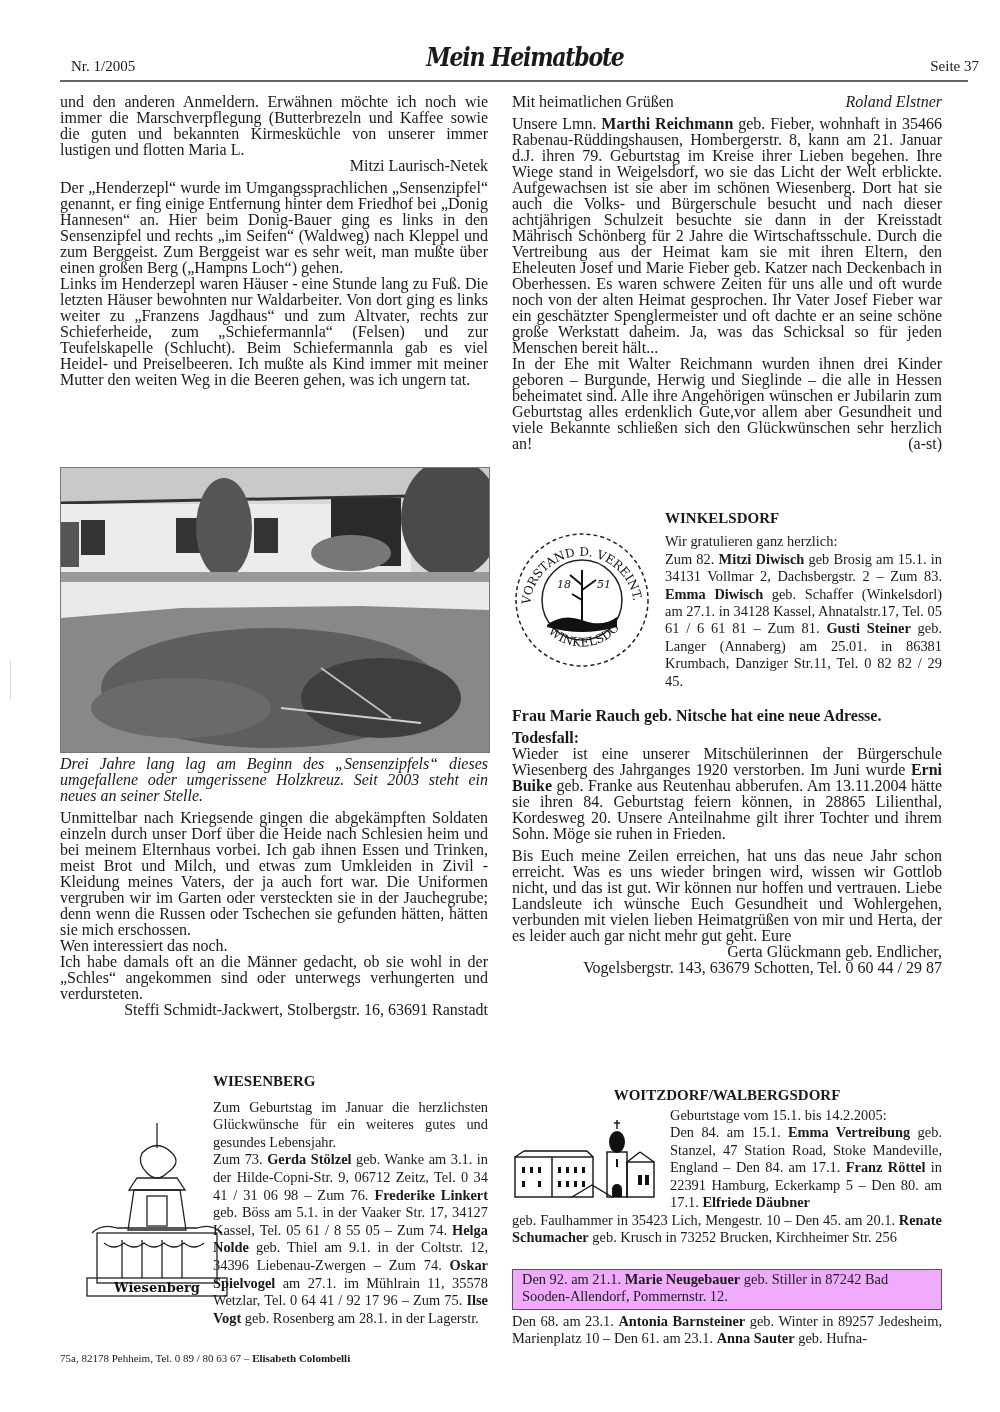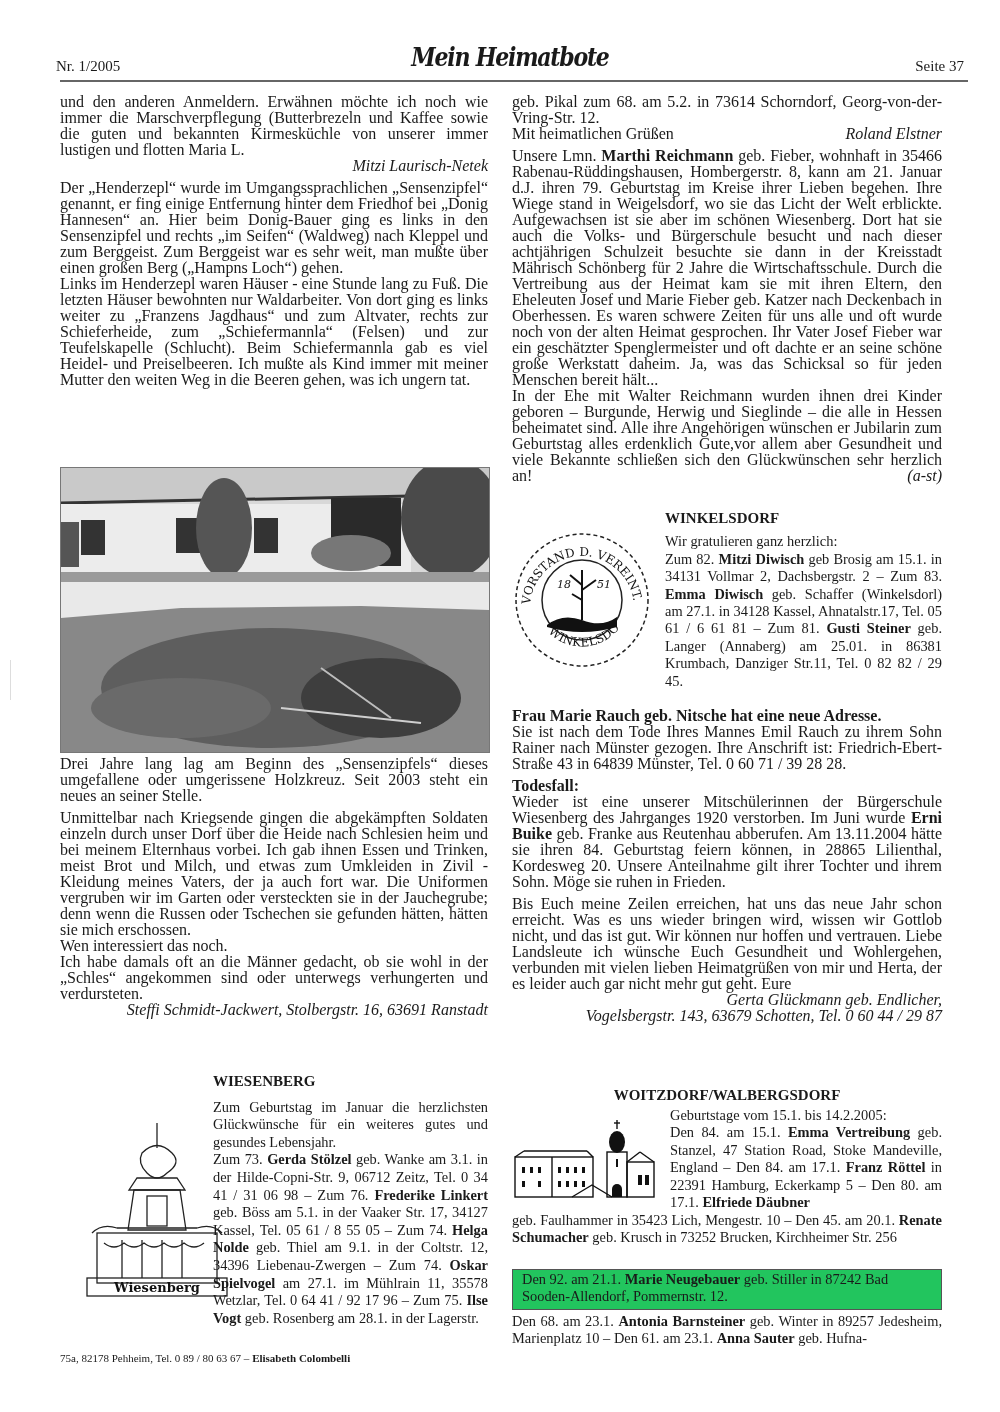--- a/index.html
+++ b/index.html
@@ -1,56 +1,56 @@
 <!DOCTYPE html>
 <html><head>
 <meta charset="utf-8">
 <style>
   html, body { margin: 0; padding: 0; background: #ffffff; }
   body { width: 1000px; height: 1412px; position: relative; overflow: hidden;
          font-family: "Liberation Serif", "DejaVu Serif", serif; color: #1a1a1a; }
-  .header { position: absolute; left: 56px; top: 40px; width: 908px; height: 40px; text-align: right; }
+  .header { position: absolute; left: 71px; top: 40px; width: 908px; height: 40px; text-align: right; }
   .hdr-left { position: absolute; left: 0; top: 18px; font-size: 15px; }
   .hdr-right { position: absolute; right: 0; top: 18px; font-size: 15px; }
   .hdr-title { position: absolute; left: 50%; transform: translateX(-50%); top: 2px;
                font-family: "DejaVu Serif", serif; font-weight: bold; font-style: italic;
                font-size: 26px; letter-spacing: -1.5px; transform: translateX(-50%) scaleX(0.85); }
   .hdr-rule { position: absolute; left: 60px; top: 80px; width: 908px; height: 2px; background: #666; }
 
   .col { position: absolute; font-size: 16px; line-height: 16px; text-align: justify; hyphens: manual; }
   .col-left { left: 60px; top: 94px; width: 428px; }
   .col-right { left: 512px; top: 94px; width: 430px; }
   p { margin: 0; }
   .gap { margin-top: 6px; }
-  .sig { text-align: right; font-style: italic; }
+  .sig { text-align: right; }
   .sig-row { display: flex; justify-content: space-between; }
   .sig-row .sig { font-style: italic; }
   b { font-weight: bold; }
-  .caption { }
+  .caption { font-style: italic; }
 
   .photo { position: absolute; left: 60px; top: 467px; width: 428px; height: 284px;
            border: 1px solid #777; overflow: hidden; background: #cfcfcf; }
 
   .section-head { font-weight: bold; font-size: 15px; text-align: left; }
 
   .wiesenberg { position: absolute; left: 60px; top: 1073px; width: 428px; }
   .wb-logo { position: absolute; left: 22px; top: 45px; width: 150px; height: 180px; }
   .wb-text { position: absolute; left: 153px; top: 0; width: 275px; font-size: 14.4px; line-height: 17.6px; text-align: justify; }
   .wb-last { position: absolute; left: 0; top: 277px; width: 428px; font-size: 11px; line-height: 17.6px; text-align: justify; }
 
   .winkelsdorf { position: absolute; left: 512px; top: 510px; width: 430px; height: 190px; }
   .wk-seal { position: absolute; left: 0px; top: 20px; width: 140px; height: 140px; }
   .wk-text { position: absolute; left: 153px; top: 0; width: 277px; font-size: 14.4px; line-height: 17.4px; text-align: justify; }
 
   .woitz { position: absolute; left: 512px; top: 1087px; width: 430px; }
   .wz-logo { position: absolute; left: 0; top: 30px; width: 145px; height: 85px; }
   .wz-text { position: absolute; left: 158px; top: 20px; width: 272px; font-size: 14.4px; line-height: 17.4px; text-align: justify; }
   .wz-rest { position: absolute; left: 0; top: 125px; width: 430px; font-size: 14.4px; line-height: 17.4px; text-align: justify; }
   .boxed { position: absolute; left: 0; top: 182px; width: 410px; padding: 1px 9px 3px 9px;
-           background: #22c55e; border: 1px solid #555; font-size: 14.4px; line-height: 17.4px; }
+           background: #f0abfc; border: 1px solid #555; font-size: 14.4px; line-height: 17.4px; }
   .wz-end { position: absolute; left: 0; top: 226px; width: 430px; font-size: 14.4px; line-height: 17.4px; text-align: justify; }
 
   .scan-mark { position: absolute; left: 10px; top: 660px; width: 1px; height: 40px; background: #ddd; }
 </style>
 </head>
 <body>
 
 <div class="header">
   <span class="hdr-left">Nr. 1/2005</span>
   <span class="hdr-title">Mein Heimatbote</span>
@@ -127,21 +127,20 @@
   </div>
   <div class="wb-text">
     <p class="section-head" style="margin-left:0">WIESENBERG</p>
     <p style="margin-top:8px">Zum Geburtstag im Januar die herzlichsten Glückwünsche für ein weiteres gutes und gesundes Lebensjahr.</p>
     <p><span>Zum 73. </span><b>Gerda Stölzel</b><span> geb. Wanke am 3.1. in der Hilde-Copni-Str. 9, 06712 Zeitz, Tel. 0 34 41 / 31 06 98 – Zum 76. </span><b>Frederike Linkert</b><span> geb. Böss am 5.1. in der Vaaker Str. 17, 34127 Kassel, Tel. 05 61 / 8 55 05 – Zum 74. </span><b>Helga Nolde</b><span> geb. Thiel am 9.1. in der Coltstr. 12, 34396 Liebenau-Zwergen – Zum 74. </span><b>Oskar Spielvogel</b><span> am 27.1. im Mühlrain 11, 35578 Wetzlar, Tel. 0 64 41 / 92 17 96 – Zum 75. </span><b>Ilse Vogt</b><span> geb. Rosenberg am 28.1. in der Lagerstr.</span></p>
   </div>
   <p class="wb-last"><span>75a, 82178 Pehheim, Tel. 0 89 / 80 63 67 – </span><b>Elisabeth Colombelli</b></p>
 </div>
 
 <div class="col col-right">
-  <p>geb. Pikal zum 68. am 5.2. in 73614 Schorndorf, Georg-von-der-Vring-Str. 12.</p>
   <div class="sig-row">
     <span>Mit heimatlichen Grüßen</span>
     <span class="sig">Roland Elstner</span>
   </div>
   <p class="gap"><span>Unsere Lmn. </span><b>Marthi Reichmann</b><span> geb. Fieber, wohnhaft in 35466 Rabenau-Rüddingshausen, Hombergerstr. 8, kann am 21. Januar d.J. ihren 79. Geburtstag im Kreise ihrer Lieben begehen. Ihre Wiege stand in Weigelsdorf, wo sie das Licht der Welt erblickte. Aufgewachsen ist sie aber im schönen Wiesenberg. Dort hat sie auch die Volks- und Bürgerschule besucht und nach dieser achtjährigen Schulzeit besuchte sie dann in der Kreisstadt Mährisch Schönberg für 2 Jahre die Wirtschaftsschule. Durch die Vertreibung aus der Heimat kam sie mit ihren Eltern, den Eheleuten Josef und Marie Fieber geb. Katzer nach Deckenbach in Oberhessen. Es waren schwere Zeiten für uns alle und oft wurde noch von der alten Heimat gesprochen. Ihr Vater Josef Fieber war ein geschätzter Spenglermeister und oft dachte er an seine schöne große Werkstatt daheim. Ja, was das Schicksal so für jeden Menschen bereit hält...</span></p>
   <p><span>In der Ehe mit Walter Reichmann wurden ihnen drei Kinder geboren – Burgunde, Herwig und Sieglinde – die alle in Hessen beheimatet sind. Alle ihre Angehörigen wünschen er Jubilarin zum Geburtstag alles erdenklich Gute,vor allem aber Gesundheit und viele Bekannte schließen sich den Glückwünschen sehr herzlich an!</span> <span class="sig" style="float:right">(a-st)</span></p>
 </div>
 
 <div class="winkelsdorf">
   <div class="wk-seal">
@@ -167,21 +166,20 @@
   </div>
   <div class="wk-text">
     <p class="section-head">WINKELSDORF</p>
     <p style="margin-top:6px">Wir gratulieren ganz herzlich:</p>
     <p><span>Zum 82. </span><b>Mitzi Diwisch</b><span> geb Brosig am 15.1. in 34131 Vollmar 2, Dachsbergstr. 2 – Zum 83. </span><b>Emma Diwisch</b><span> geb. Schaffer (Winkelsdorl) am 27.1. in 34128 Kassel, Ahnatalstr.17, Tel. 05 61 / 6 61 81 – Zum 81. </span><b>Gusti Steiner</b><span> geb. Langer (Annaberg) am 25.01. in 86381 Krumbach, Danziger Str.11, Tel. 0 82 82 / 29 45.</span></p>
   </div>
 </div>
 
 <div class="col col-right" style="top:708px">
   <p style="font-weight:bold">Frau Marie Rauch geb. Nitsche hat eine neue Adresse.</p>
-  <p>Sie ist nach dem Tode Ihres Mannes Emil Rauch zu ihrem Sohn Rainer nach Münster gezogen. Ihre Anschrift ist: Friedrich-Ebert-Straße 43 in 64839 Münster, Tel. 0 60 71 / 39 28 28.</p>
   <p class="gap" style="font-weight:bold">Todesfall:</p>
   <p><span>Wieder ist eine unserer Mitschülerinnen der Bürgerschule Wiesenberg des Jahrganges 1920 verstorben. Im Juni wurde </span><b>Erni Buike</b><span> geb. Franke aus Reutenhau abberufen. Am 13.11.2004 hätte sie ihren 84. Geburtstag feiern können, in 28865 Lilienthal, Kordesweg 20. Unsere Anteilnahme gilt ihrer Tochter und ihrem Sohn. Möge sie ruhen in Frieden.</span></p>
   <p class="gap">Bis Euch meine Zeilen erreichen, hat uns das neue Jahr schon erreicht. Was es uns wieder bringen wird, wissen wir Gottlob nicht, und das ist gut. Wir können nur hoffen und vertrauen. Liebe Landsleute ich wünsche Euch Gesundheit und Wohlergehen, verbunden mit vielen lieben Heimatgrüßen von mir und Herta, der es leider auch gar nicht mehr gut geht. Eure</p>
   <p class="sig">Gerta Glückmann geb. Endlicher,</p>
   <p class="sig">Vogelsbergstr. 143, 63679 Schotten, Tel. 0 60 44 / 29 87</p>
 </div>
 
 <div class="woitz">
   <p class="section-head" style="text-align:center; width:430px; position:absolute; left:0; top:0">WOITZDORF/WALBERGSDORF</p>
   <div class="wz-logo">

